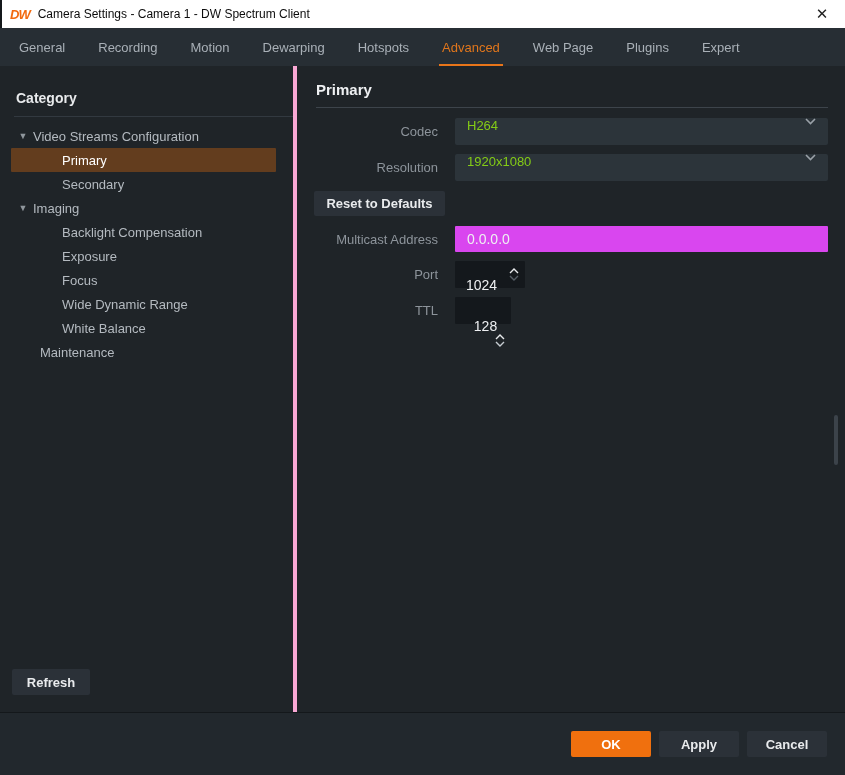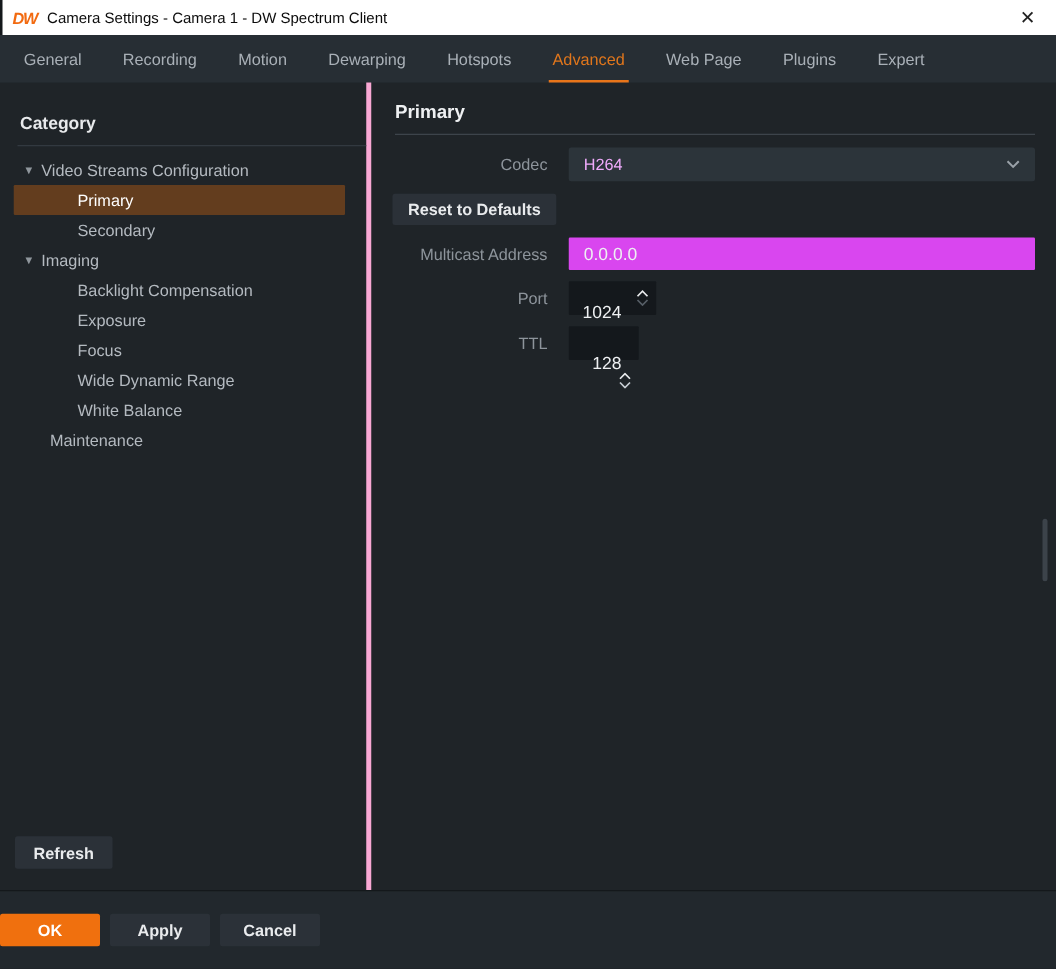--- a/index.html
+++ b/index.html
@@ -89,22 +89,22 @@
     border-bottom: 1px solid #3d444b;
   }
   .form { margin-top: 10px; }
   .form-row { display: flex; align-items: center; margin-bottom: 9px; }
   .form-label {
     width: 122px; flex: none; text-align: right; margin-right: 17px;
     color: #8d949b; font-size: 13px;
   }
   .dropdown {
     flex: 1; height: 27px; background: #2c343a; border-radius: 2px;
-    display: flex; align-items: center; padding: 0 12px;
-    color: #f0abfc; cursor: default;
+    display: flex; padding: 0 12px;
+    color: #84cc16; cursor: default;
   }
   .dropdown .chev { margin-left: auto; display: flex; }
   .text-input {
     flex: 1; height: 26px; background: #d946ef; border: none; border-radius: 1px;
     color: #eef0f2; font-family: inherit; font-size: 14px; padding: 0 12px;
   }
   .reset-row { margin: 10px 0 10px -2px; }
   .reset-btn { width: 131px; height: 25px; }
   .spin {
     height: 27px; background: #14181c; border-radius: 1px;
@@ -119,21 +119,21 @@
   
   .right-edge {
     position: absolute; top: 349px; right: 7px;
     width: 4px; height: 50px; background: #3c434a; border-radius: 2px;
   }
 
   
   .footer {
     position: absolute; left: 0; right: 0; bottom: 0; height: 63px;
     background: #22282d; border-top: 1px solid #14181b;
-    display: flex; align-items: center; 
+    display: flex; align-items: center; justify-content: flex-end;
     padding-right: 18px; gap: 8px;
   }
   .footer .btn { width: 80px; height: 26px; }
   .btn.ok { background: #f0700e; color: #ffffff; }
 </style>
 </head>
 <body>
 
 <div class="titlebar">
   <span class="logo">DW</span>
@@ -207,20 +207,31 @@
         <div class="dropdown">
           <span>H264</span>
           <span class="chev">
             <svg width="11" height="7" viewBox="0 0 11 7">
                 <polyline points="1,1 5.5,5.5 10,1" fill="none" stroke="#9aa1a8" stroke-width="1.6"></polyline>
               </svg>
           </span>
         </div>
       </div>
 
+      <div class="form-row">
+        <div class="form-label">Resolution</div>
+        <div class="dropdown">
+          <span>1920x1080</span>
+          <span class="chev">
+            <svg width="11" height="7" viewBox="0 0 11 7">
+                <polyline points="1,1 5.5,5.5 10,1" fill="none" stroke="#9aa1a8" stroke-width="1.6"></polyline>
+              </svg>
+          </span>
+        </div>
+      </div>
 
       <div class="reset-row">
         <button class="btn reset-btn">Reset to Defaults</button>
       </div>
 
       <div class="form-row">
         <div class="form-label">Multicast Address</div>
         <input class="text-input" value="0.0.0.0" style="">
       </div>
 

